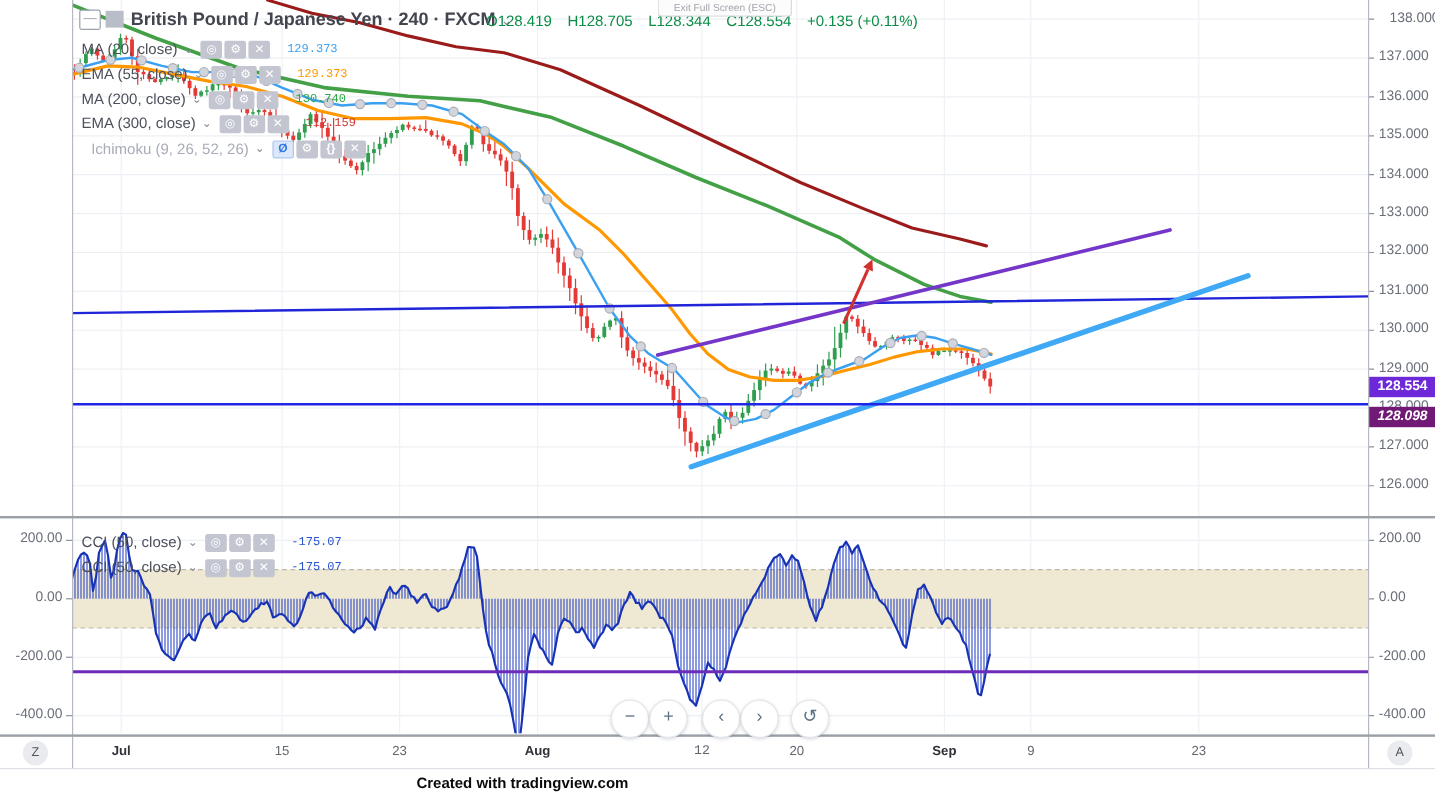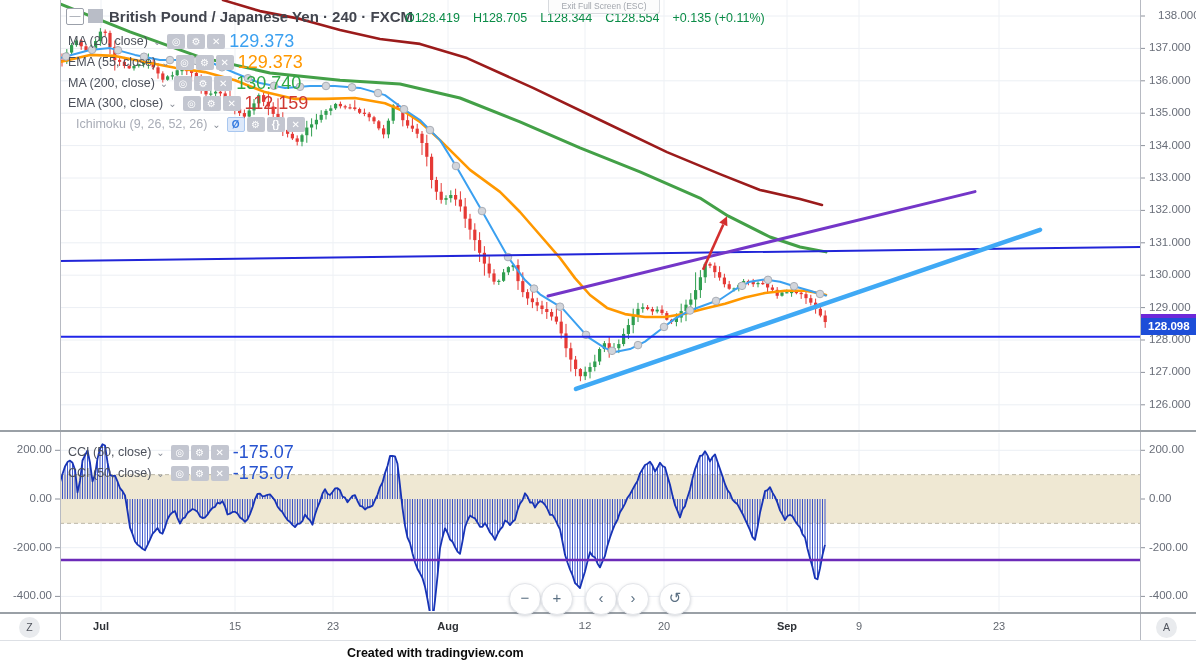--- a/index.html
+++ b/index.html
@@ -18,21 +18,21 @@
     text-align:center;line-height:12px;white-space:nowrap;}
   
   .lg-row{position:absolute;left:68px;height:18px;display:flex;align-items:center;gap:4px;white-space:nowrap;}
   .lg-label{font-size:12.5px;color:#4c505a;}
   .lg-label.muted{color:#a8acb6;}
   .lg-chev{font-size:10px;color:#8a8e98;margin:0 2px 0 1px;}
   .lg-icons{display:flex;gap:2px;}
   .lg-ic{width:18px;height:15px;border-radius:2px;background:#c3c6d0;color:#fff;font-size:10px;
     line-height:15px;text-align:center;cursor:pointer;font-weight:700;}
   .lg-ic.blue{background:#dce8fa;color:#3178e0;border:1px solid #a9c7ef;box-sizing:border-box;line-height:13px;}
-  .lg-val{font-size:18px;font-weight:400;margin-left:0;}
+  .lg-val{font-size:10px;font-weight:400;margin-left:10px;font-family:Liberation Mono, monospace;}
   
   .ax-lab{position:absolute;font-size:11.5px;color:#696e79;white-space:nowrap;}
   .t-lab{position:absolute;top:620px;font-size:11px;color:#62676f;transform:translateX(-50%);}
   .t-lab.major{color:#2f3237;font-weight:700;}
   .flag{position:absolute;left:1141px;width:55px;height:17px;color:#fff;font-size:11.5px;font-weight:700;
     line-height:17px;padding-left:7px;box-sizing:border-box;}
   
   .vline{position:absolute;top:0;width:1px;height:641px;background:#b7bac2;}
   .sep{position:absolute;left:0;width:1196px;background:#9aa0a6;}
   
@@ -902,21 +902,21 @@
       <div class="ax-lab" style="left: 1149px; top: 138.6px;">134.000</div>
       <div class="ax-lab" style="left: 1149px; top: 171px;">133.000</div>
       <div class="ax-lab" style="left: 1149px; top: 203.4px;">132.000</div>
       <div class="ax-lab" style="left: 1149px; top: 235.8px;">131.000</div>
       <div class="ax-lab" style="left: 1149px; top: 268.2px;">130.000</div>
       <div class="ax-lab" style="left: 1149px; top: 300.6px;">129.000</div>
       <div class="ax-lab" style="left: 1149px; top: 333px;">128.000</div>
       <div class="ax-lab" style="left: 1149px; top: 365.4px;">127.000</div>
       <div class="ax-lab" style="left: 1149px; top: 397.8px;">126.000</div>
       <div class="flag" style="top: 313.55px; background: #6d28d9;">128.554</div>
-      <div class="flag" style="top: 318px; background: #1d4ed8;">128.098</div>
+      <div class="flag" style="top: 339px; background: #701a75; font-style: italic;">128.098</div>
     </div>
   <div id="cci-axis">
       <div class="ax-lab" style="left: 1149px; top: 443.3px;">200.00</div>
       <div class="ax-lab" style="left: 0px; width: 52px; top: 443.3px; text-align: right;">200.00</div>
       <div class="ax-lab" style="left: 1149px; top: 492px;">0.00</div>
       <div class="ax-lab" style="left: 0px; width: 52px; top: 492px; text-align: right;">0.00</div>
       <div class="ax-lab" style="left: 1149px; top: 540.7px;">-200.00</div>
       <div class="ax-lab" style="left: 0px; width: 52px; top: 540.7px; text-align: right;">-200.00</div>
       <div class="ax-lab" style="left: 1149px; top: 589.4px;">-400.00</div>
       <div class="ax-lab" style="left: 0px; width: 52px; top: 589.4px; text-align: right;">-400.00</div>

